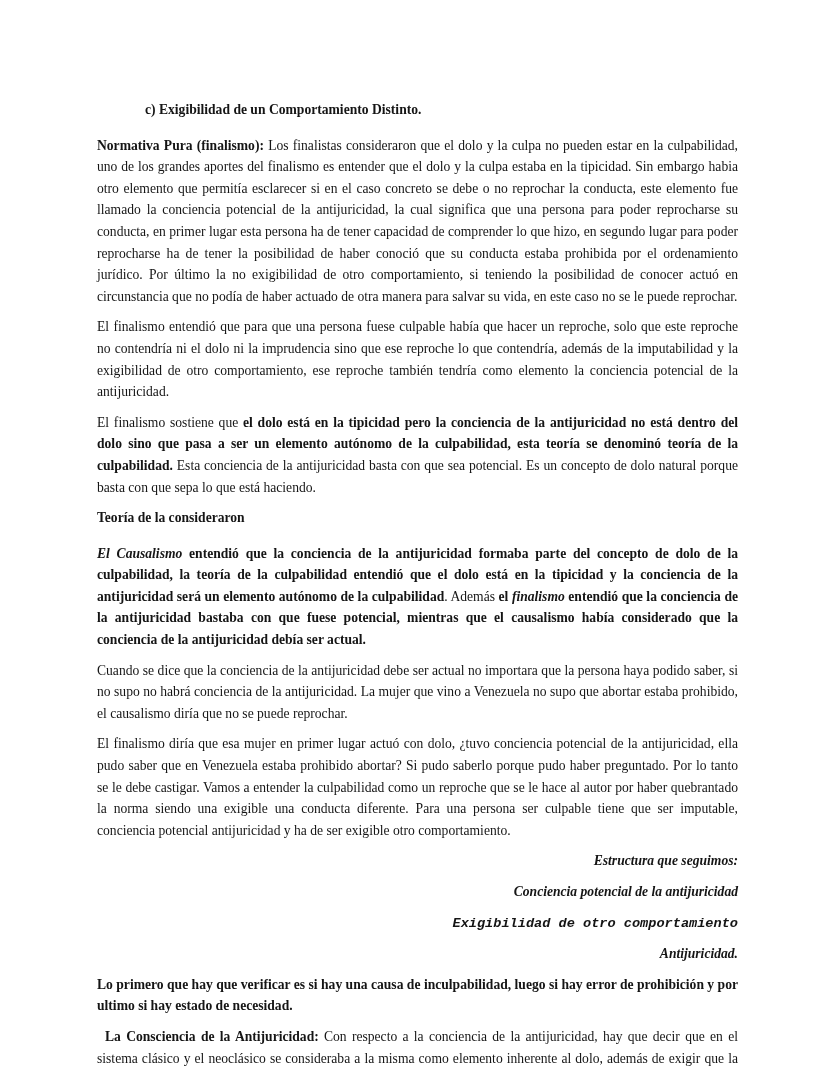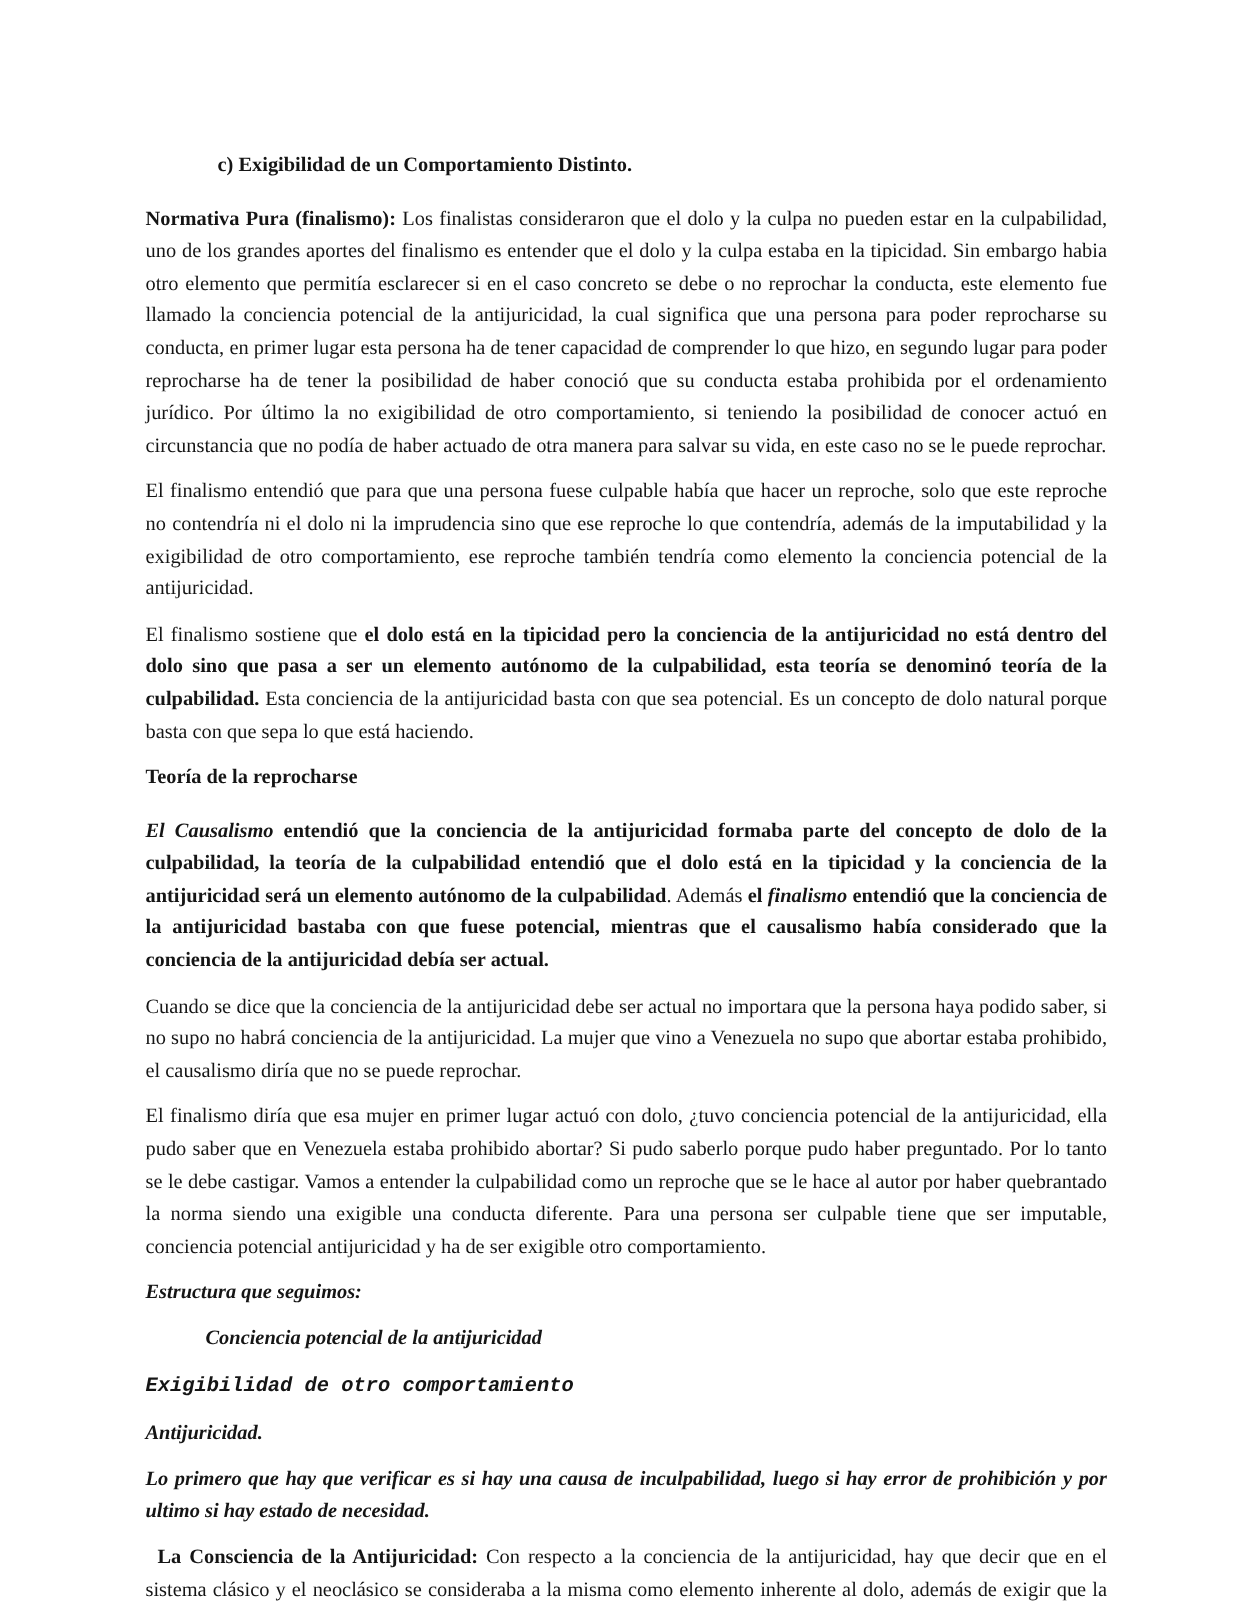--- a/index.html
+++ b/index.html
@@ -33,39 +33,39 @@
   .heading {
     margin: 0 0 14px 0;
     text-align: left;
     font-weight: bold;
   }
   .heading.indent {
     margin-left: 48px;
   }
   .standalone {
     margin: 0 0 9px 0;
-    text-align: left;
+    text-align: right;
   }
   .first-indent {
     text-indent: 8px;
   }
 </style>
 </head>
 <body style="background: rgb(255, 255, 255);">
 
 <div class="page">
   <div class="content" style="color: rgb(21, 21, 21);">
     <p class="heading indent"><span style="font-weight: bold;">c) Exigibilidad de un Comportamiento Distinto.</span></p>
     <p class="para"><span style="font-weight: bold;">Normativa Pura (finalismo):</span><span> Los finalistas consideraron que el dolo y la culpa no pueden estar en la culpabilidad, uno de los grandes aportes del finalismo es entender que el dolo y la culpa estaba en la tipicidad. Sin embargo habia otro elemento que permitía esclarecer si en el caso concreto se debe o no reprochar la conducta, este elemento fue llamado la conciencia potencial de la antijuricidad, la cual significa que una persona para poder reprocharse su conducta, en primer lugar esta persona ha de tener capacidad de comprender lo que hizo, en segundo lugar para poder reprocharse ha de tener la posibilidad de haber conoció que su conducta estaba prohibida por el ordenamiento jurídico. Por último la no exigibilidad de otro comportamiento, si teniendo la posibilidad de conocer actuó en circunstancia que no podía de haber actuado de otra manera para salvar su vida, en este caso no se le puede reprochar.</span></p>
     <p class="para"><span>El finalismo entendió que para que una persona fuese culpable había que hacer un reproche, solo que este reproche no contendría ni el dolo ni la imprudencia sino que ese reproche lo que contendría, además de la imputabilidad y la exigibilidad de otro comportamiento, ese reproche también tendría como elemento la conciencia potencial de la antijuricidad.</span></p>
     <p class="para"><span>El finalismo sostiene que </span><span style="font-weight: bold;">el dolo está en la tipicidad pero la conciencia de la antijuricidad no está dentro del dolo sino que pasa a ser un elemento autónomo de la culpabilidad, esta teoría se denominó teoría de la culpabilidad.</span><span> Esta conciencia de la antijuricidad basta con que sea potencial. Es un concepto de dolo natural porque basta con que sepa lo que está haciendo.</span></p>
-    <p class="heading"><span style="font-weight: bold;">Teoría de la reprocharse</span></p>
+    <p class="heading"><span style="font-weight: bold;">Teoría de la consideraron</span></p>
     <p class="para"><span style="font-weight: bold; font-style: italic;">El Causalismo</span><span style="font-weight: bold;"> entendió que la conciencia de la antijuricidad formaba parte del concepto de dolo de la culpabilidad, la teoría de la culpabilidad entendió que el dolo está en la tipicidad y la conciencia de la antijuricidad será un elemento autónomo de la culpabilidad</span><span>. Además </span><span style="font-weight: bold;">el </span><span style="font-weight: bold; font-style: italic;">finalismo</span><span style="font-weight: bold;"> entendió que la conciencia de la antijuricidad bastaba con que fuese potencial, mientras que el causalismo había considerado que la conciencia de la antijuricidad debía ser actual.</span></p>
     <p class="para"><span>Cuando se dice que la conciencia de la antijuricidad debe ser actual no importara que la persona haya podido saber, si no supo no habrá conciencia de la antijuricidad. La mujer que vino a Venezuela no supo que abortar estaba prohibido, el causalismo diría que no se puede reprochar.</span></p>
     <p class="para"><span>El finalismo diría que esa mujer en primer lugar actuó con dolo, ¿tuvo conciencia potencial de la antijuricidad, ella pudo saber que en Venezuela estaba prohibido abortar? Si pudo saberlo porque pudo haber preguntado. Por lo tanto se le debe castigar. Vamos a entender la culpabilidad como un reproche que se le hace al autor por haber quebrantado la norma siendo una exigible una conducta diferente. Para una persona ser culpable tiene que ser imputable, conciencia potencial antijuricidad y ha de ser exigible otro comportamiento.</span></p>
     <p class="standalone"><span style="font-weight: bold; font-style: italic;">Estructura que seguimos:</span></p>
     <p class="standalone"><span style="font-weight: bold; font-style: italic; margin-left: 40px;">Conciencia potencial de la antijuricidad</span></p>
     <p class="standalone"><span style="font-weight: bold; font-style: italic; font-family: Liberation Mono, monospace;">Exigibilidad de otro comportamiento</span></p>
     <p class="standalone"><span style="font-weight: bold; font-style: italic;">Antijuricidad.</span></p>
-    <p class="para"><span style="font-weight: bold; font-style: italic;">Lo primero que hay que verificar es si hay una causa de inculpabilidad, luego si hay error de prohibición y por ultimo si hay estado de necesidad.</span></p>
+    <p class="para"><span style="font-weight: bold; ">Lo primero que hay que verificar es si hay una causa de inculpabilidad, luego si hay error de prohibición y por ultimo si hay estado de necesidad.</span></p>
     <p class="para first-indent"><span style="font-weight: bold; margin-top: 42px;">La Consciencia de la Antijuricidad: </span><span>Con respecto a la conciencia de la antijuricidad, hay que decir que en el sistema clásico y el neoclásico se consideraba a la misma como elemento inherente al dolo, además de exigir que la misma</span></p>
   </div>
 </div>
 
 </body></html>

